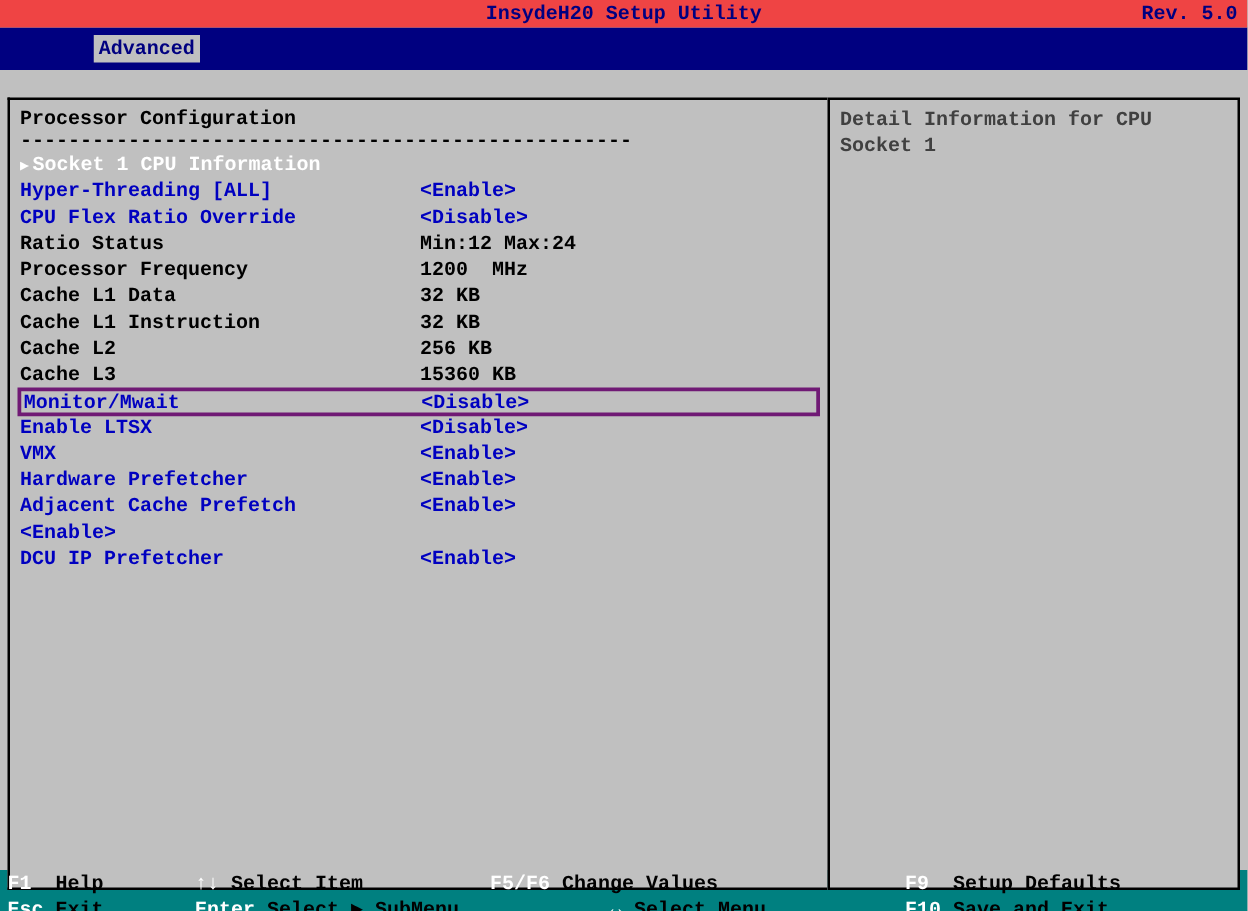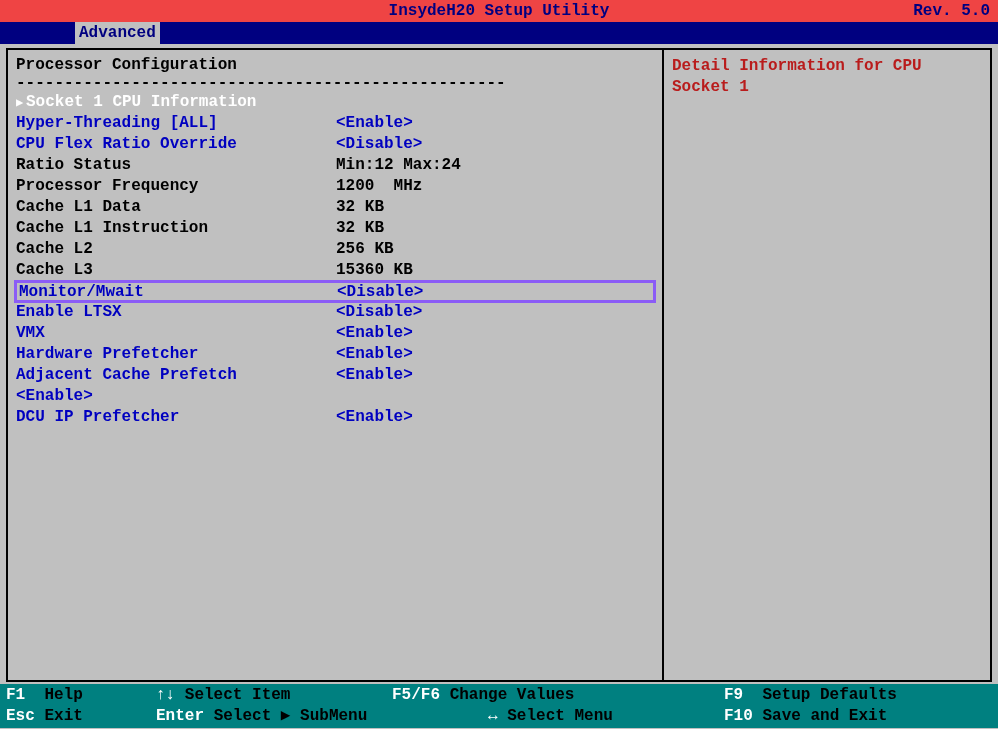--- a/index.html
+++ b/index.html
@@ -24,37 +24,37 @@
     position: absolute;
     left: 50%;
     transform: translateX(-50%);
   }
   .titlebar .rev {
     position: absolute;
     right: 8px;
   }
   .tabbar {
     background: #000080;
-    height: 22px;
+    height: 34px;
     display: flex;
     align-items: center;
   }
   .tab {
     background: #c0c0c0;
     color: #000080;
     padding: 0 4px;
     margin-left: 75px;
     height: 22px;
     display: flex;
     align-items: center;
   }
   .body {
     display: flex;
     height: 640px;
-    padding: 4px 6px 0 6px;
+    padding: 22px 6px 0 6px;
     gap: 0;
   }
   .panel {
     border: 2px solid #000;
     background: #c0c0c0;
     height: 634px;
     overflow: hidden;
   }
   .left { flex: 0 0 656px; border-right: none; }
   .right { flex: 1; }
@@ -70,23 +70,23 @@
   .row {
     display: flex;
     line-height: 21px;
     height: 21px;
   }
   .label { width: 320px; white-space: pre; }
   .value { flex: 1; white-space: pre; }
   .blue { color: #0000c0; }
   .black { color: #000; }
   .white, .selected { color: #fff; }
-  .help-text { color: #b91c1c; line-height: 21px; }
+  .help-text { color: #404040; line-height: 21px; }
   .highlight-box {
-    border: 3px solid #8b5cf6;
+    border: 3px solid #701a75;
     position: relative;
     margin: -1px -2px -1px -2px;
     padding: 0 2px;
     height: 23px;
     display: flex;
     align-items: center;
   }
   .footer {
     background: #008080;
     height: 44px;

